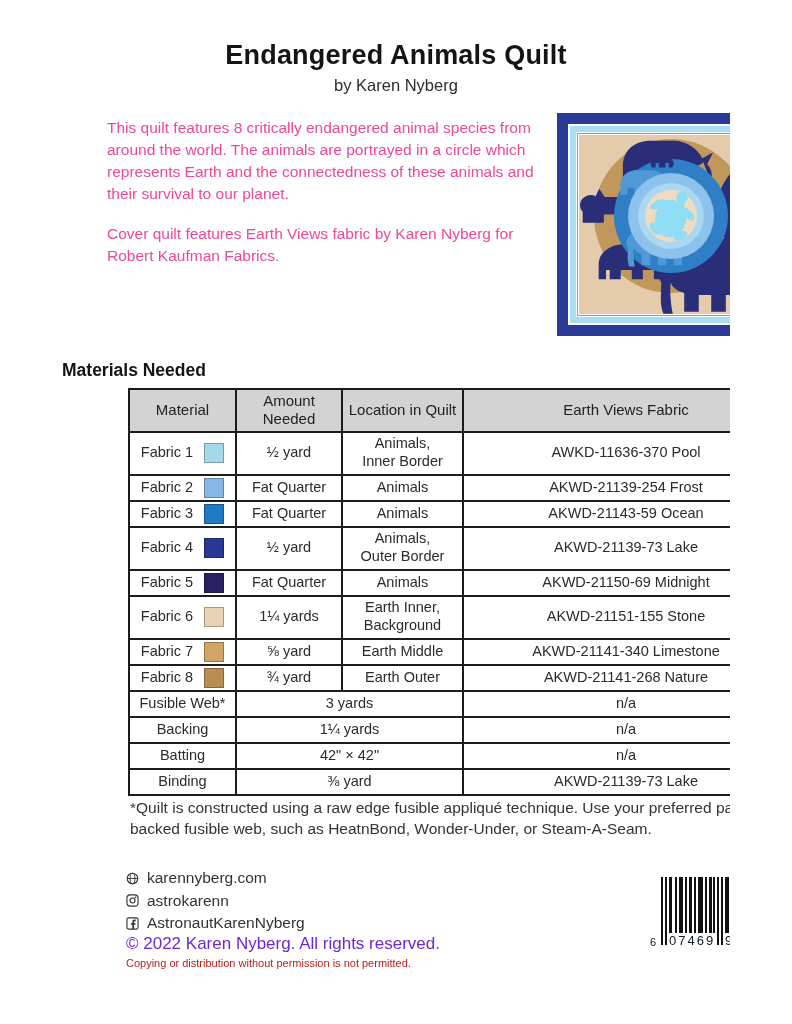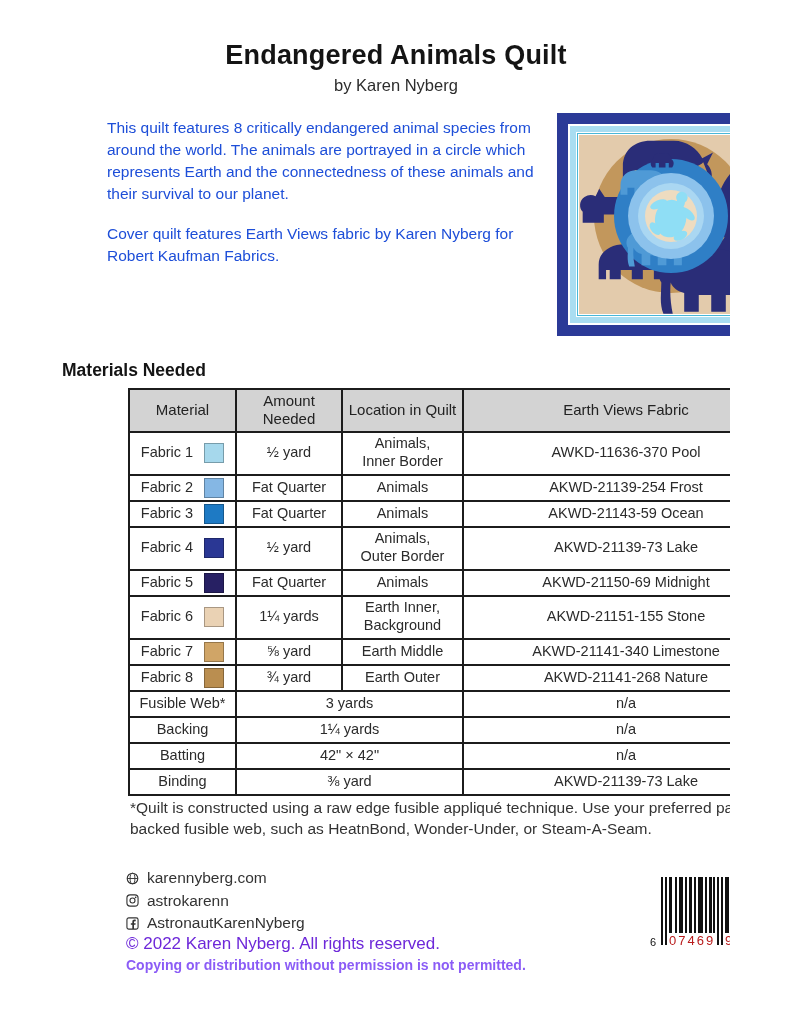--- a/index.html
+++ b/index.html
@@ -18,21 +18,21 @@
     letter-spacing:0.2px;
   }
   .byline {
     position:absolute; top:76px; left:0; right:0;
     text-align:center; font-size:16.5px; color:#2d2d2d;
   }
 
   
   .intro {
     position:absolute; left:45px; top:117px; width:452px;
-    font-size:15.5px; line-height:1.42; color:#1d4ed8;
+    font-size:15.5px; line-height:1.42; color:#ec4899;
   }
   .intro p + p { margin-top:18px; }
 
   
   .quilt { position:absolute; left:495px; top:113px; width:228px; height:223px; }
 
   
   .materials-heading {
     position:absolute; top:360px; left:0; right:0;
     font-size:17.5px; font-weight:bold; color:#141414;
@@ -66,27 +66,27 @@
     position:absolute; left:68px; top:797px; width:668px;
     font-size:15.5px; line-height:1.38; color:#333;
   }
 
   
   .social { position:absolute; left:64px; top:869px; display:flex; flex-direction:column; gap:4px; }
   .social-row { display:flex; align-items:center; gap:8px; height:18.5px; font-size:15.5px; color:#333; }
   .social-row svg { display:block; }
 
   .copyright { position:absolute; left:64px; top:934px; font-size:17px; color:#6d28d9; }
-  .copy-note { position:absolute; left:64px; top:957px; font-size:14px; color:#8b5cf6;font-weight:bold; }
+  .copy-note { position:absolute; left:64px; top:957px; font-size:11px; color:#b91c1c; }
 
   .barcode-block { position:absolute; left:588px; top:857px; width:142px; }
   .item-code { text-align:right; font-size:13.5px; color:#333; padding-right:14px; margin-bottom:5px; letter-spacing:0.5px; }
   .barcode { position:relative; width:120px; height:68px; margin-left:11px; }
   .bc-digit { position:absolute; font-size:11px; color:#111; }
-  .bc-group { position:absolute; bottom:-3px; text-align:center; font-size:13px; letter-spacing:2px; color:#b91c1c; width:46px; }
+  .bc-group { position:absolute; bottom:-3px; text-align:center; font-size:13px; letter-spacing:2px; color:#0f172a; width:46px; }
   .bc-lead  { left:-11px; bottom:-3px; }
   .bc-check { right:-12px; bottom:-3px; }
   .bc-g1 { left:8px; }
   .bc-g2 { left:64px; }
 </style>
 </head>
 <body>
 
 <div class="page">
 

